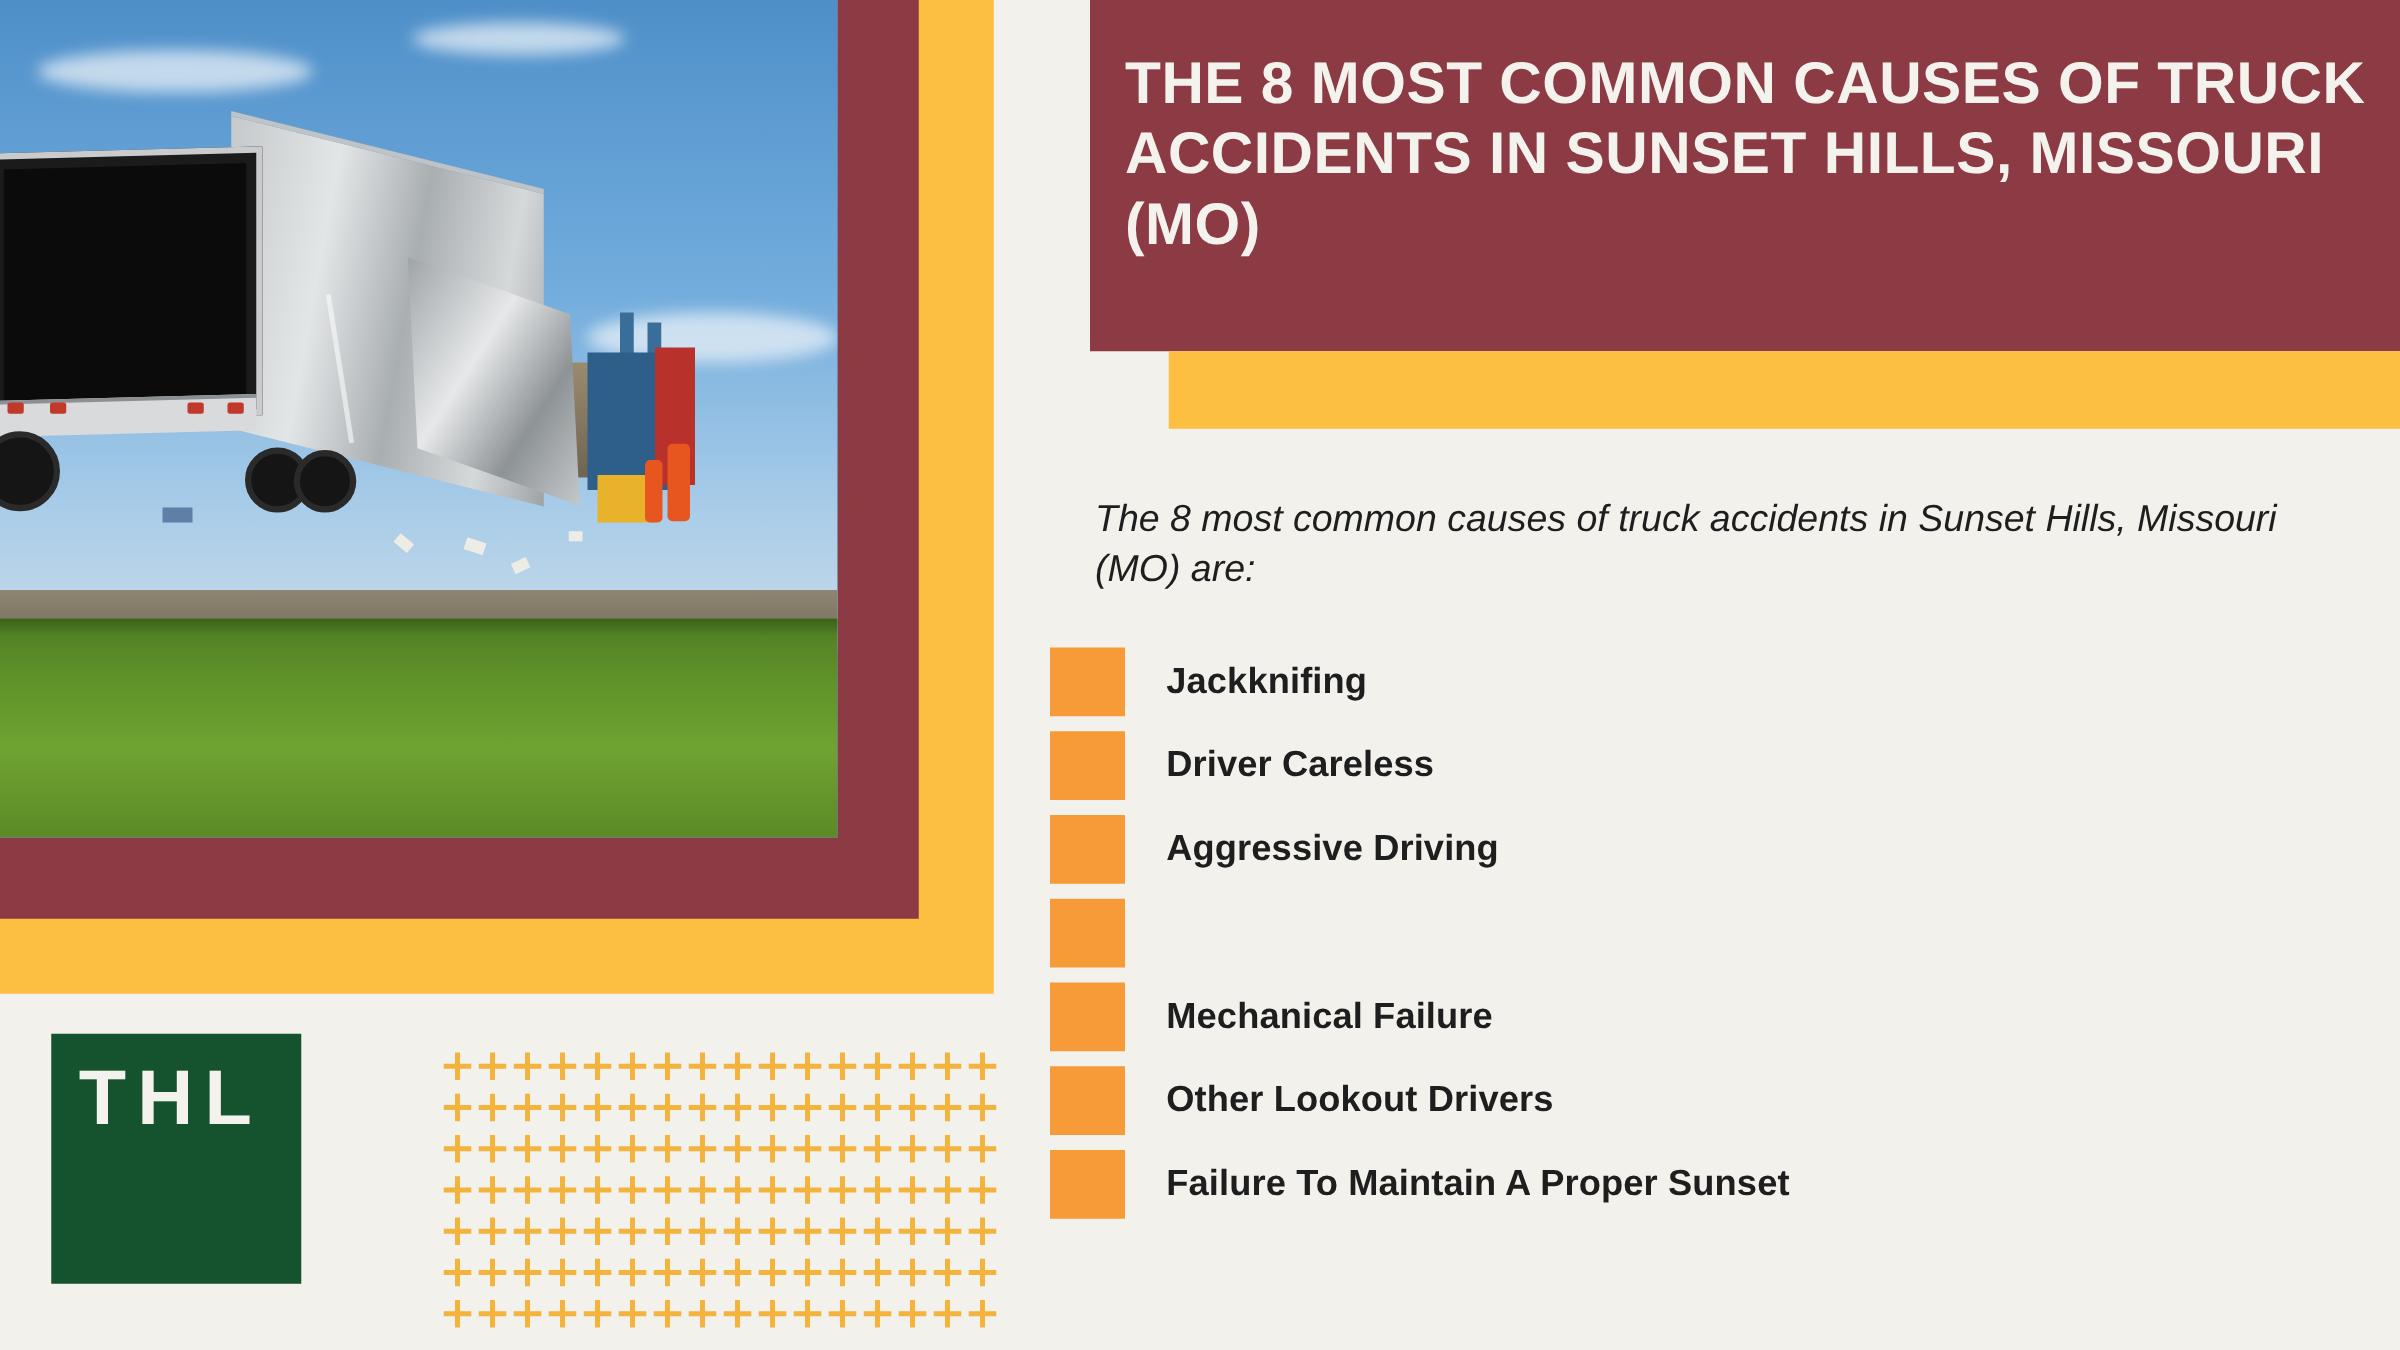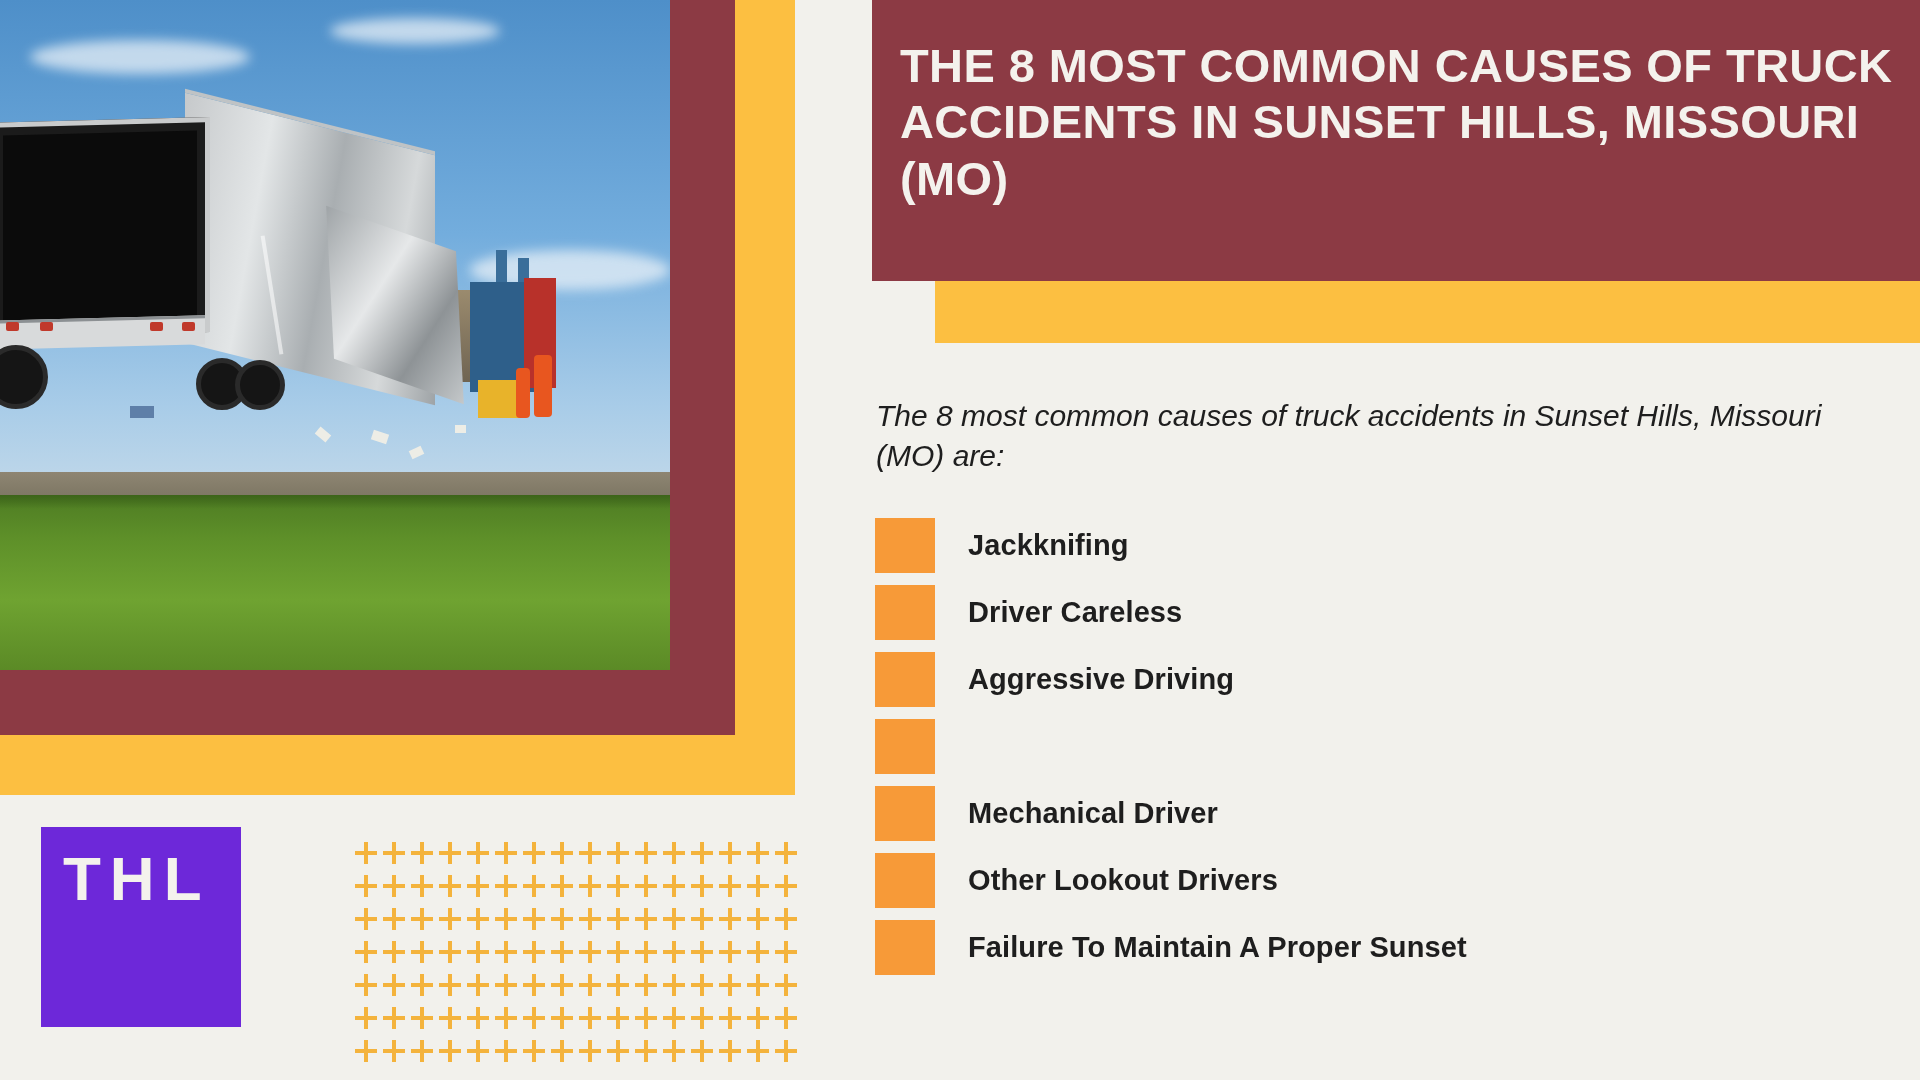--- a/index.html
+++ b/index.html
@@ -98,29 +98,29 @@
   #title-accent{
     position:absolute;left:935px;top:281px;width:985px;height:62px;
     background:#FCBF41;
   }
 
   
   #intro{
     position:absolute;left:876px;top:396px;width:1010px;
     font-size:30px;line-height:1.33;font-style:italic;color:#1E1E1E;
   }
-  #list{position:absolute;left:875px;top:512px;width:1040px;}
+  #list{position:absolute;left:840px;top:512px;width:1040px;}
   .row{display:flex;align-items:center;height:67px;}
   .sq{width:60px;height:55px;background:#F79A38;flex:0 0 60px;}
   .lbl{margin-left:33px;font-size:29px;font-weight:bold;color:#1E1E1E;letter-spacing:.1px;}
 
   
   #logo{
     position:absolute;left:41px;top:827px;width:200px;height:200px;
-    background:#6d28d9;
+    background:#14532d;
   }
   #logo-text{
     position:absolute;left:22px;top:16px;
     color:#F4F2ED;font-size:62px;font-weight:bold;letter-spacing:9px;
   }
 
   
   #plus-grid{
     position:absolute;left:355px;top:838px;
     display:grid;grid-template-columns:repeat(16,28px);
@@ -196,21 +196,21 @@
   </div>
   <div class="row">
     <div class="sq"></div>
     <div class="lbl">Aggressive Driving</div>
   </div>
   <div class="row">
     <div class="sq"></div>
   </div>
   <div class="row">
     <div class="sq"></div>
-    <div class="lbl">Mechanical Driver</div>
+    <div class="lbl">Mechanical Failure</div>
   </div>
   <div class="row">
     <div class="sq"></div>
     <div class="lbl">Other Lookout Drivers</div>
   </div>
   <div class="row">
     <div class="sq"></div>
     <div class="lbl">Failure To Maintain A Proper Sunset</div>
   </div>
 </div>

